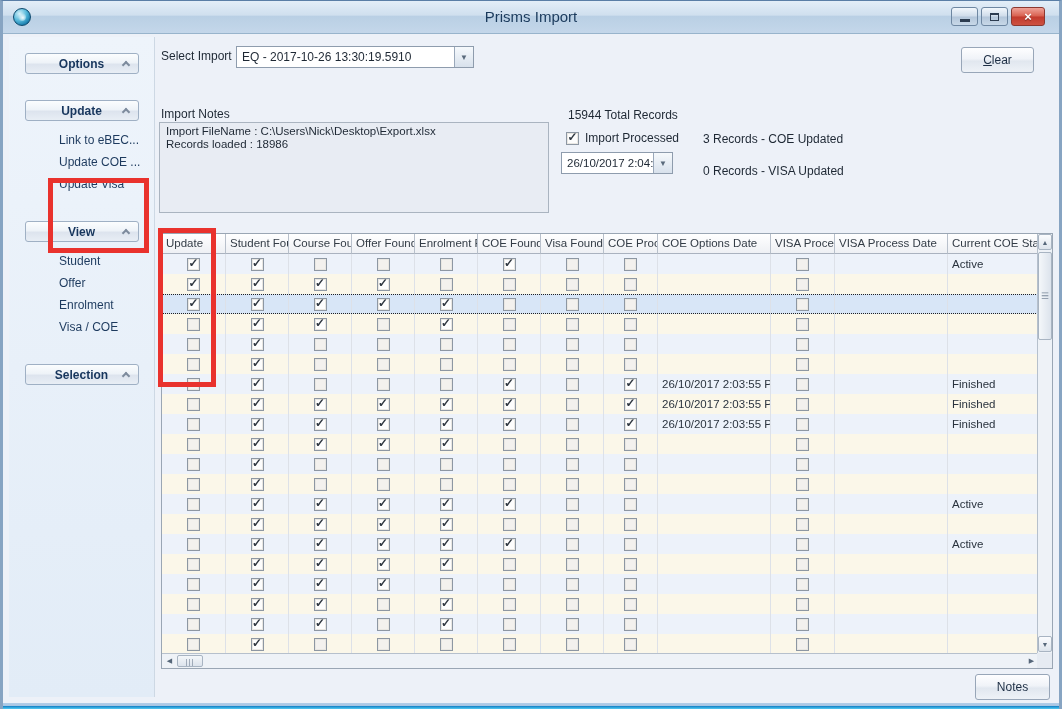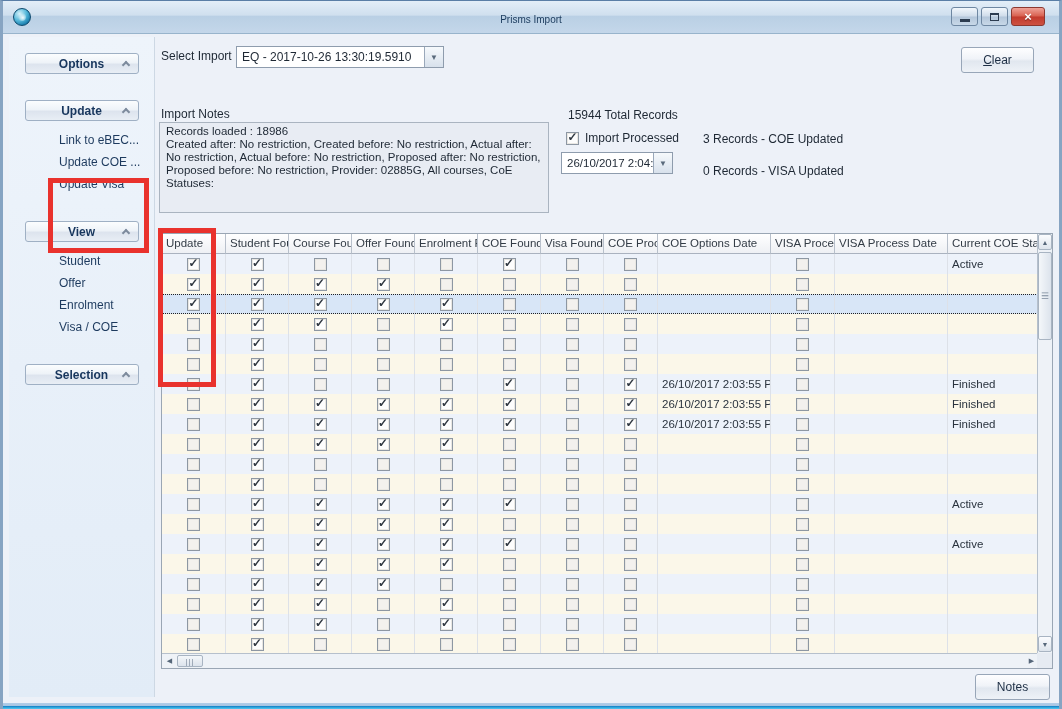--- a/index.html
+++ b/index.html
@@ -8,21 +8,21 @@
             border-left:3px solid #87a4c2; border-right:3px solid #87a4c2; border-top:1px solid #5a7ea6; }
   
   .titlebar { position:absolute; left:0; top:0; width:100%; height:33px;
               background:linear-gradient(#e3eef8 0%, #cfdfee 45%, #b9cfe4 46%, #c4d7ea 100%);
               border-bottom:1px solid #98b4cc; }
   .app-icon { position:absolute; left:10px; top:7px; width:18px; height:18px; border-radius:50%;
               background:radial-gradient(circle at 35% 30%, #d8f2fa 0%, #55b8da 45%, #1c7fae 75%, #0d567e 100%);
               border:1px solid #0d4a6e; }
   .app-icon::after{ content:""; position:absolute; left:4px; top:4px; width:8px; height:8px; border-radius:50%;
               background:radial-gradient(circle at 60% 60%, rgba(255,255,255,.9), rgba(255,255,255,0) 70%); }
-  .win-title { position:absolute; left:0; right:0; top:13px; text-align:center; font-size:10px; color:#1a3a5c; }
+  .win-title { position:absolute; left:0; right:0; top:7px; text-align:center; font-size:15px; color:#1a3a5c; }
   .winbtns { position:absolute; right:14px; top:6px; display:flex; gap:3px; }
   .wbtn { width:27px; height:19px; border:1px solid #6e87a2; border-radius:3px;
           background:linear-gradient(#f2f7fc 0%, #cfdcea 48%, #b3c6da 52%, #c8d8e8 100%);
           display:flex; align-items:center; justify-content:center; }
   .wbtn.close { width:34px; border-color:#8c3830;
           background:linear-gradient(#efa398 0%, #d8604f 48%, #c23a2c 52%, #cd5242 100%); }
   .glyph-min { width:10px; height:3px; background:#2c3c50; margin-top:7px; }
   .glyph-max { width:9px; height:8px; border:1px solid #2c3c50; border-top-width:2px; background:transparent; }
   .glyph-close { color:#fff; font-weight:bold; font-size:13px; line-height:13px; text-shadow:0 1px 1px rgba(0,0,0,.4); }
   
@@ -157,34 +157,34 @@
       <div class="group-gap"></div>
       <div class="group-header">
         <span>Selection</span>
         <div class="chev"></div>
       </div>
       <div class="group-gap"></div>
     </div>
   <div class="splitter-grip">⋮⋮⋮</div>
 
   <div class="lbl" style="left:158px; top:48px;">Select Import</div>
-  <div class="combo" style="left:233px; top:45px; width:208px;">
+  <div class="combo" style="left:233px; top:45px; width:238px;">
     <div class="val">EQ - 2017-10-26 13:30:19.5910</div>
     <div class="drop">
         <span>▼</span>
       </div>
   </div>
   <div class="btn btn-clear" style="left:958px; top:46px; width:73px; height:26px;">
     <span>Clear</span>
   </div>
 
   <div class="lbl" style="left:158px; top:106px;">Import Notes</div>
   <div class="notes-box" id="notes-box">
+      <div>Import FileName : C:\Users\Nick\Desktop\Export.xlsx</div>
       <div>Records loaded : 18986</div>
-      <div>Created after: No restriction, Created before: No restriction, Actual after: No restriction, Actual before: No restriction, Proposed after: No restriction, Proposed before: No restriction, Provider: 02885G, All courses, CoE Statuses:</div>
     </div>
 
   <div class="lbl" style="left:565px; top:107px;">15944 Total Records</div>
   <div class="summary-check" style="left:563px; top:130px;">
     <div class="cbx checked"></div>
     <span>Import Processed</span>
   </div>
   <div class="combo" style="left:558px; top:151px; width:112px;">
     <div class="val" style="font-size:11.5px;">26/10/2017 2:04:49</div>
     <div class="drop">

